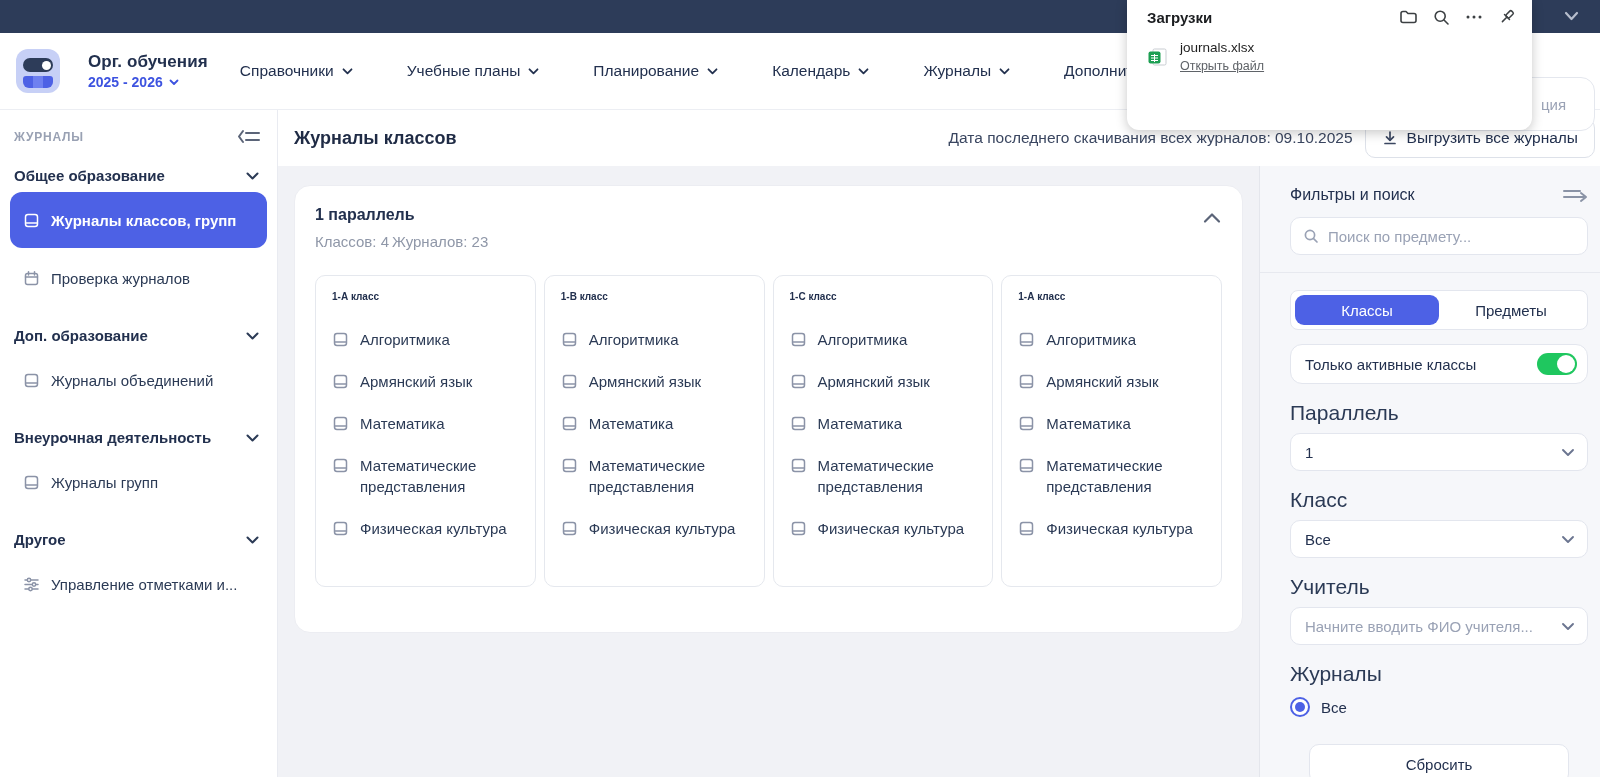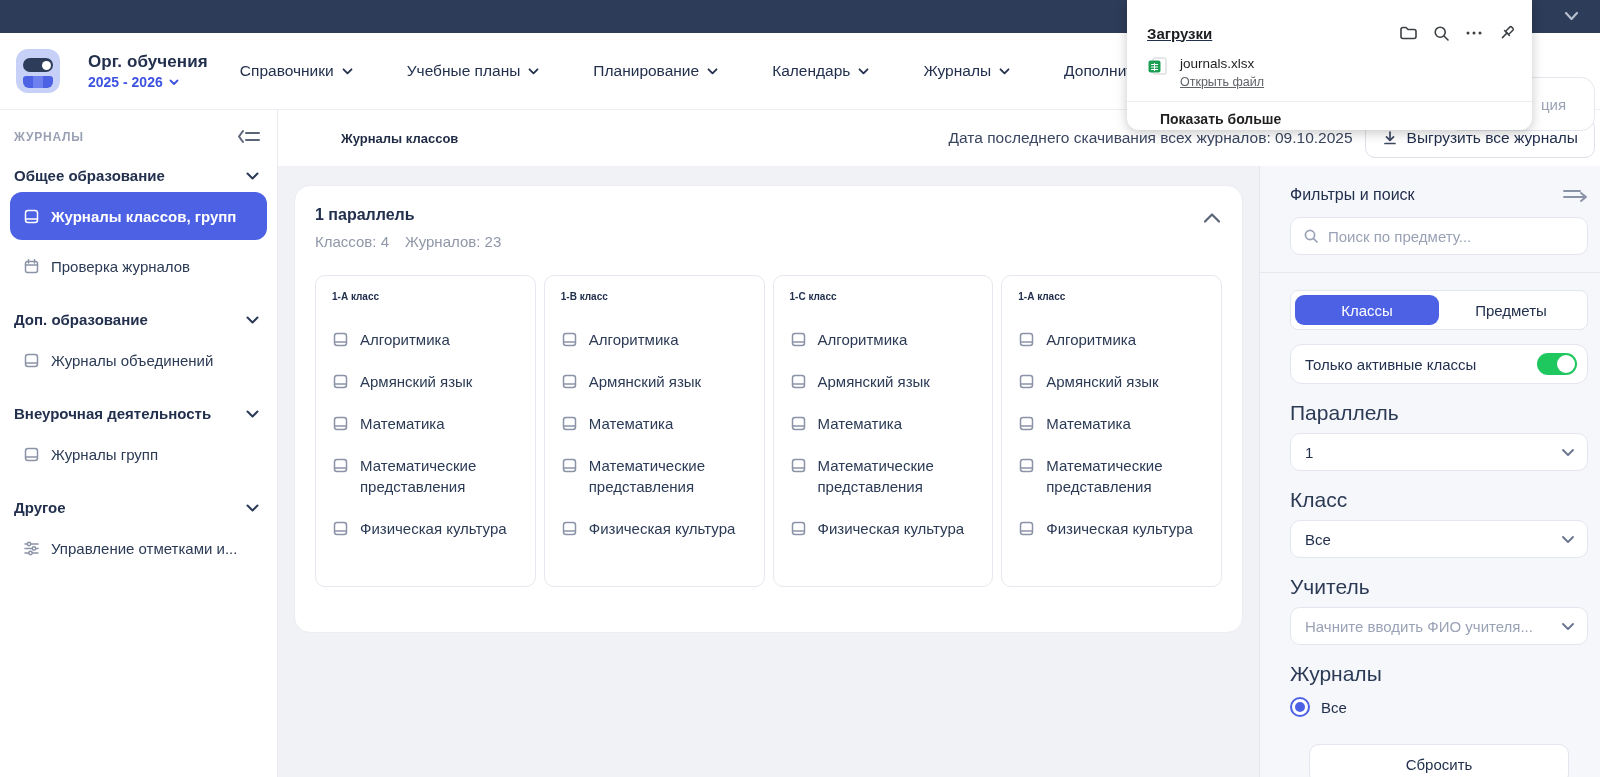--- a/index.html
+++ b/index.html
@@ -43,42 +43,42 @@
 
   
   .layout { display:flex; height:667px; }
   .sidebar { width:278px; background:#fff; border-right:1px solid #e9ebf1;
     padding:14px 10px; flex:0 0 auto; }
   .sb-head { display:flex; align-items:center; justify-content:space-between; padding:4px 6px 0 4px; }
   .sb-heading { font-size:12px; font-weight:700; letter-spacing:.8px; color:#99a1b3; }
   .sb-collapse { cursor:pointer; }
   .sb-section-title { display:flex; align-items:center; justify-content:space-between;
     margin:21px 8px 8px 4px; font-size:15px; font-weight:700; color:#22304e; cursor:pointer; }
-  .sb-item { display:flex; align-items:center; gap:11px; height:48px; padding:0 10px 0 13px;
+  .sb-item { display:flex; align-items:center; gap:11px; height:56px; padding:0 10px 0 13px;
     border-radius:12px; font-size:15px; color:#2b3a55; cursor:pointer; margin:2px 0; }
   .sb-item.active { background:#4d61e5; color:#fff; font-weight:700; }
 
   .center-col { flex:1; display:flex; flex-direction:column; min-width:0; }
   .page-header { height:56px; background:#fff; display:flex; align-items:center;
     padding:0 5px 0 16px; }
-  .page-title { font-size:13px; font-weight:700; color:#1f2b45;margin-left:47px; }
+  .page-title { font-size:18px; font-weight:700; color:#1f2b45; }
   .ph-right { margin-left:auto; display:flex; align-items:center; gap:12px; }
   .ph-date { font-size:15.5px; color:#3a4660; }
   .export-btn { display:flex; align-items:center; gap:9px; height:40px; padding:0 16px;
     background:#fff; border:1px solid #dde1e9; border-radius:10px; font-size:15.5px;
     color:#22304e; cursor:pointer; font-family:inherit; }
 
   .content-row { flex:1; display:flex; background:#f1f2f6; min-height:0; }
   .main { flex:1; padding:19px 16px; min-width:0; }
   .parallel-card { background:#fff; border:1px solid #ecedf2; border-radius:16px;
     padding:20px; height:448px; }
   .pc-head { display:flex; align-items:flex-start; }
   .pc-titles { }
   .pc-title { font-size:16px; font-weight:700; color:#22304e; }
-  .pc-meta { display:flex; gap:16px; margin-top:9px; font-size:15px; color:#8f97a8; }
+  .pc-meta { display:flex; gap:3px; margin-top:9px; font-size:15px; color:#8f97a8; }
   .pc-collapse { margin-left:auto; cursor:pointer; padding-top:6px; }
   .cards-grid { display:grid; grid-template-columns:repeat(4,1fr); gap:8px; margin-top:25px; }
   .class-card { background:#fff; border:1px solid #e5e8ee; border-radius:10px;
     padding:15px 16px; height:312px; cursor:pointer; }
   .cc-title { font-size:10px; font-weight:700; color:#22304e; }
   .subject-list { list-style:none; margin-top:27px; }
   .subject { display:flex; gap:11px; margin-bottom:21px; font-size:15px; color:#2b3a55;
     line-height:21px; cursor:pointer; }
   .subject .ic { flex:0 0 auto; margin-top:2px; }
 
@@ -118,25 +118,25 @@
   .radio .dot { width:10px; height:10px; border-radius:50%; background:#4d61e5; }
   .radio-label { font-size:15px; color:#22304e; }
   .reset-btn { display:block; margin:27px auto 0; width:260px; height:40px; background:#fff;
     border:1px solid #e3e6ee; border-radius:10px; font-size:15px; color:#22304e;
     cursor:pointer; font-family:inherit; }
 
   
   .downloads { position:absolute; left:1127px; top:0; width:405px; height:130px;
     background:#fff; border-radius:0 0 12px 12px; box-shadow:0 3px 12px rgba(0,0,0,.22);
     z-index:50; }
-  .dl-head { display:flex; align-items:center; padding:24px 16px 0 20px;text-decoration:underline; }
+  .dl-head { display:flex; align-items:center; padding:8px 16px 0 20px; }
   .dl-title { font-size:15px; font-weight:600; color:#1c1e21; }
   .dl-icons { margin-left:auto; display:flex; align-items:center; gap:15px; }
   .dl-icons > span { cursor:pointer; }
-  .dl-file { display:flex; gap:12px; padding:14px 0 0 20px; }
+  .dl-file { display:flex; gap:12px; padding:14px 0 0 20px;align-items:center; }
   .dl-file-name { font-size:13.5px; color:#1f1f1f; }
   .dl-open { font-size:12.5px; color:#5f6368; text-decoration:underline; margin-top:4px;
     display:inline-block; cursor:pointer; }
   .dl-foot { border-top:1px solid #ececec; margin-top:11px; padding:9px 0 0 33px;
     font-size:14px; font-weight:600; color:#1f1f1f; cursor:pointer; }
 </style>
 </head>
 <body>
 
 <div class="topbar">
@@ -666,14 +666,13 @@
         <line x1="4" y1="11" x2="11" y2="11" stroke="#fff" stroke-width="1"></line>
         <line x1="4" y1="13.5" x2="11" y2="13.5" stroke="#fff" stroke-width="1"></line>
         <line x1="7.5" y1="7" x2="7.5" y2="15" stroke="#fff" stroke-width="1"></line>
       </svg>
     </span>
     <span>
       <div class="dl-file-name">journals.xlsx</div>
       <span class="dl-open">Открыть файл</span>
     </span>
   </div>
-  <div class="dl-foot">Показать больше</div>
 </div>
 
 </body></html>

